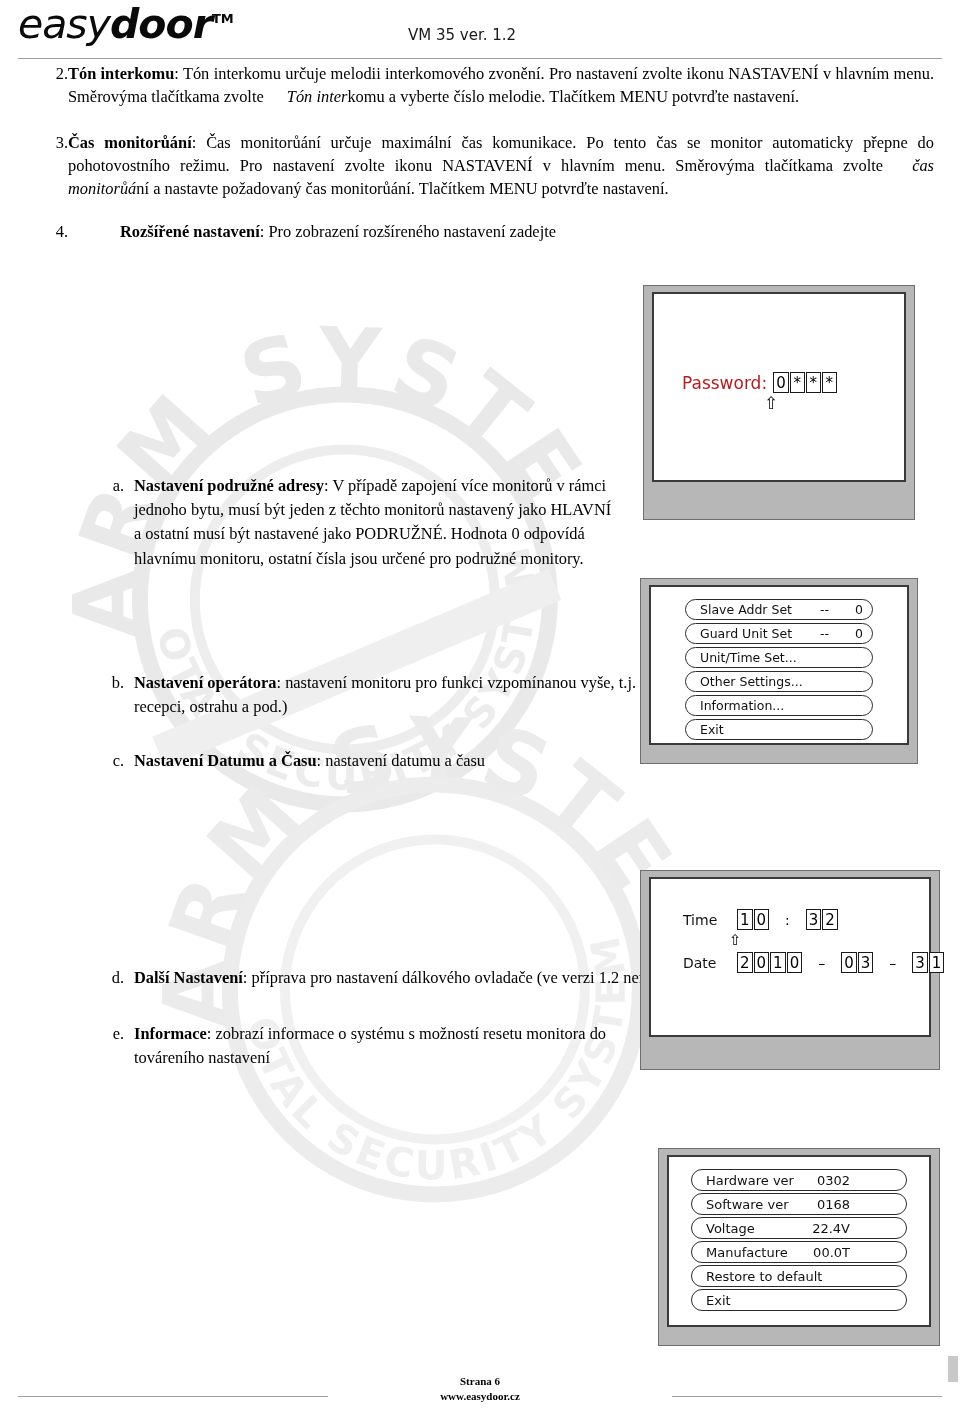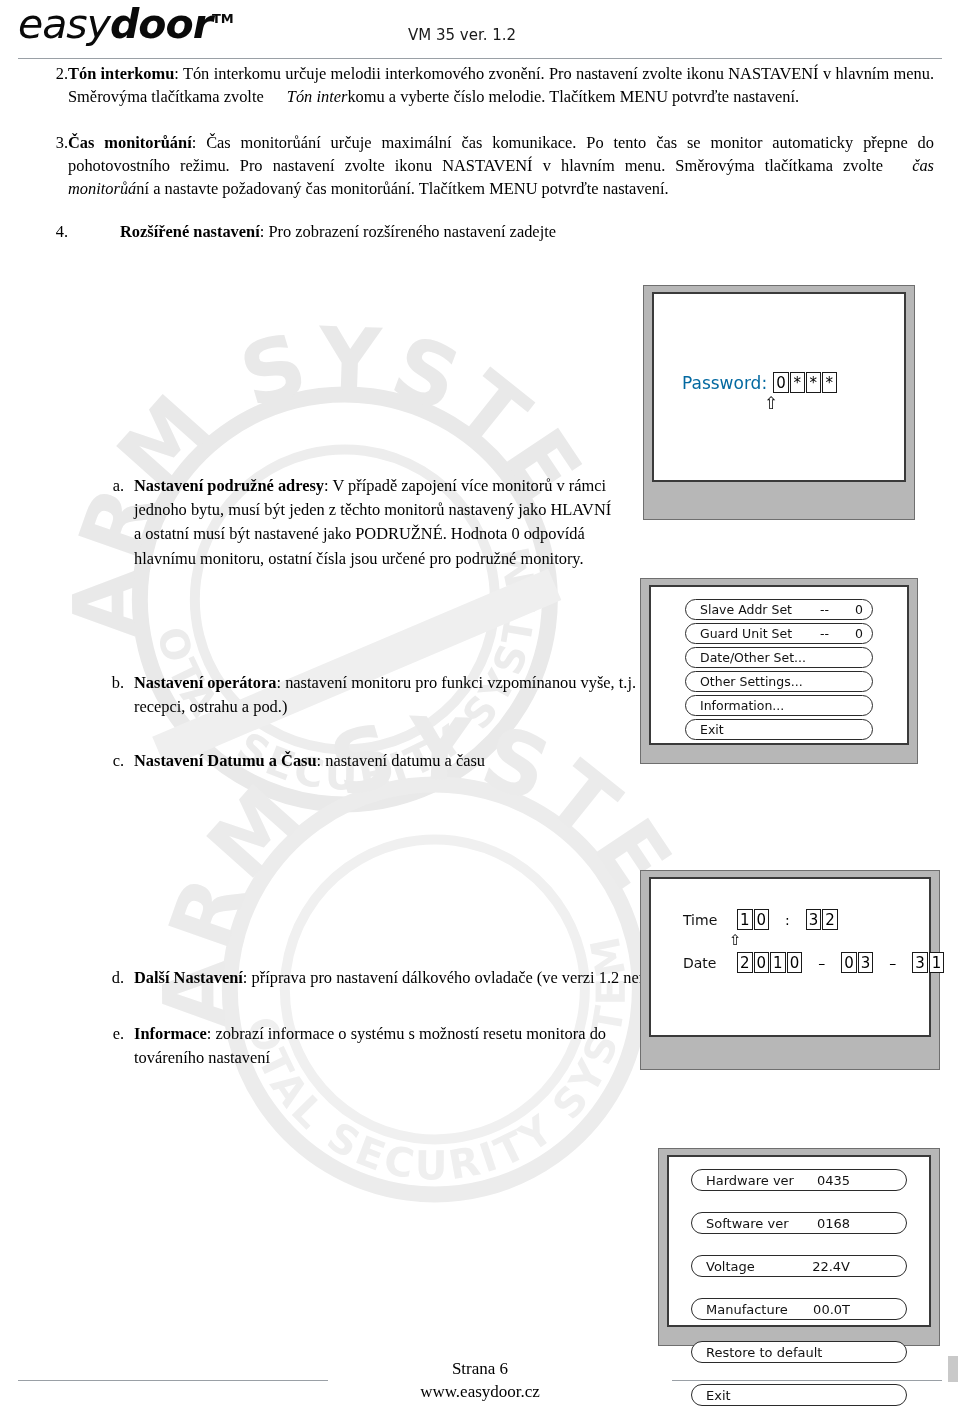--- a/index.html
+++ b/index.html
@@ -195,21 +195,21 @@
   #screen-password { left: 643px; top: 285px; width: 272px; height: 235px; }
   #screen-password .screen { height: 190px; }
   .pw-row {
     position: absolute;
     left: 28px;
     top: 78px;
     display: flex;
     align-items: center;
     gap: 6px;
   }
-  .pw-label { font-size: 17px; color: #0369a1; }
+  .pw-label { font-size: 17px; color: #b91c1c; }
   .digit-box {
     display: inline-block;
     min-width: 15px;
     padding: 0 2px;
     height: 21px;
     line-height: 20px;
     text-align: center;
     border: 1px solid #1a1a1a;
     font-size: 15px;
     background: #fff;
@@ -264,43 +264,43 @@
   #screen-datetime .screen { height: 160px; }
   .dt-block { position: absolute; left: 32px; top: 30px; }
   .dt-row { display: flex; align-items: center; gap: 16px; margin-bottom: 3px; }
   .dt-label { font-size: 14px; width: 38px; color: #111; }
   .dt-sep { font-size: 14px; }
   .dt-arrow { font-size: 15px; margin-left: 46px; line-height: 1; display:block; margin-bottom: 4px;}
 
   
   #screen-info { left: 658px; top: 1148px; width: 282px; height: 198px; }
   #screen-info .screen { height: 172px; }
-  #screen-info .osd-list { padding: 0 22px; top: 12px; gap: 21px; }
+  #screen-info .osd-list { padding: 0 22px; top: 12px; gap: 2px; }
   #screen-info .osd-item { height: 22px; font-size: 13px; }
 
   
   .footer {
     position: absolute;
     left: 0; right: 0;
     bottom: 18px;
     z-index: 2;
     text-align: center;
   }
   .footer-rule-left, .footer-rule-right {
     position: absolute;
     top: 22px;
     height: 1px;
     background: #9aa0a6;
   }
   .footer-rule-left { left: 18px; width: 310px; }
   .footer-rule-right { right: 18px; width: 270px; }
   .footer-text {
     display: inline-block;
-    font-weight: 400;
-    font-size: 17px;
+    font-weight: 700;
+    font-size: 11px;
     line-height: 1.35;
     background: #fff;
     padding: 0 14px;
     position: relative;
     z-index: 1;
   }
   .scroll-marker {
     position: absolute;
     right: 2px;
     top: 1356px;
@@ -435,21 +435,21 @@
           <span class="lbl">Slave Addr Set</span>
           <span class="dash">--</span>
           <span class="val">0</span>
         </div>
         <div class="osd-item">
           <span class="lbl">Guard Unit Set</span>
           <span class="dash">--</span>
           <span class="val">0</span>
         </div>
         <div class="osd-item">
-          <span class="lbl">Date/Other Set...</span>
+          <span class="lbl">Unit/Time Set...</span>
         </div>
         <div class="osd-item">
           <span class="lbl">Other Settings...</span>
         </div>
         <div class="osd-item">
           <span class="lbl">Information...</span>
         </div>
         <div class="osd-item">
           <span class="lbl">Exit</span>
         </div>
@@ -494,21 +494,21 @@
         </div>
       </div>
     </div>
   </div>
 
   <div class="monitor" id="screen-info">
     <div class="screen">
       <div class="osd-list">
         <div class="osd-item">
           <span class="lbl">Hardware ver</span>
-          <span class="val-right">0435</span>
+          <span class="val-right">0302</span>
         </div>
         <div class="osd-item">
           <span class="lbl">Software ver</span>
           <span class="val-right">0168</span>
         </div>
         <div class="osd-item">
           <span class="lbl">Voltage</span>
           <span class="val-right">22.4V</span>
         </div>
         <div class="osd-item">

